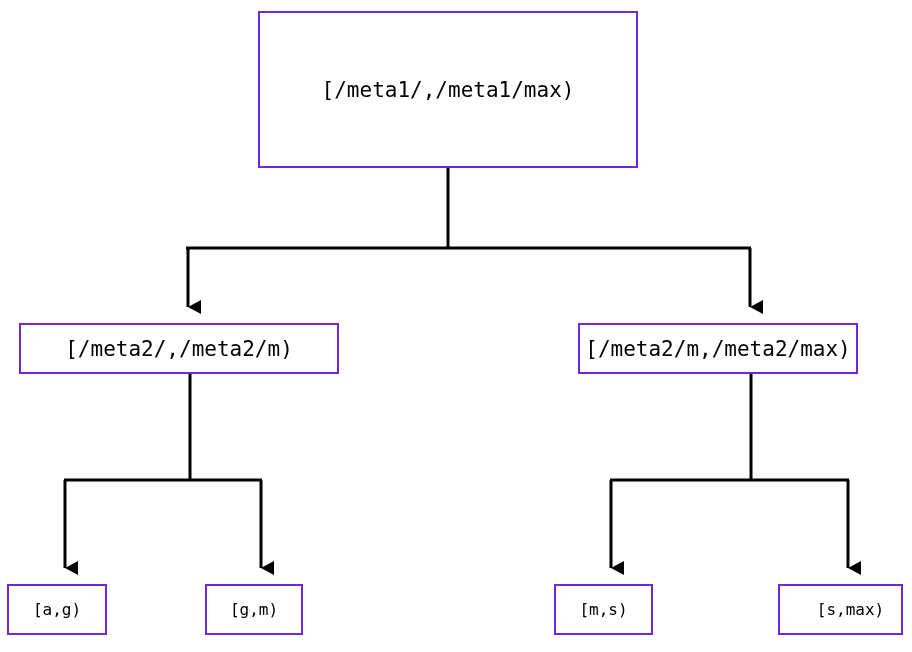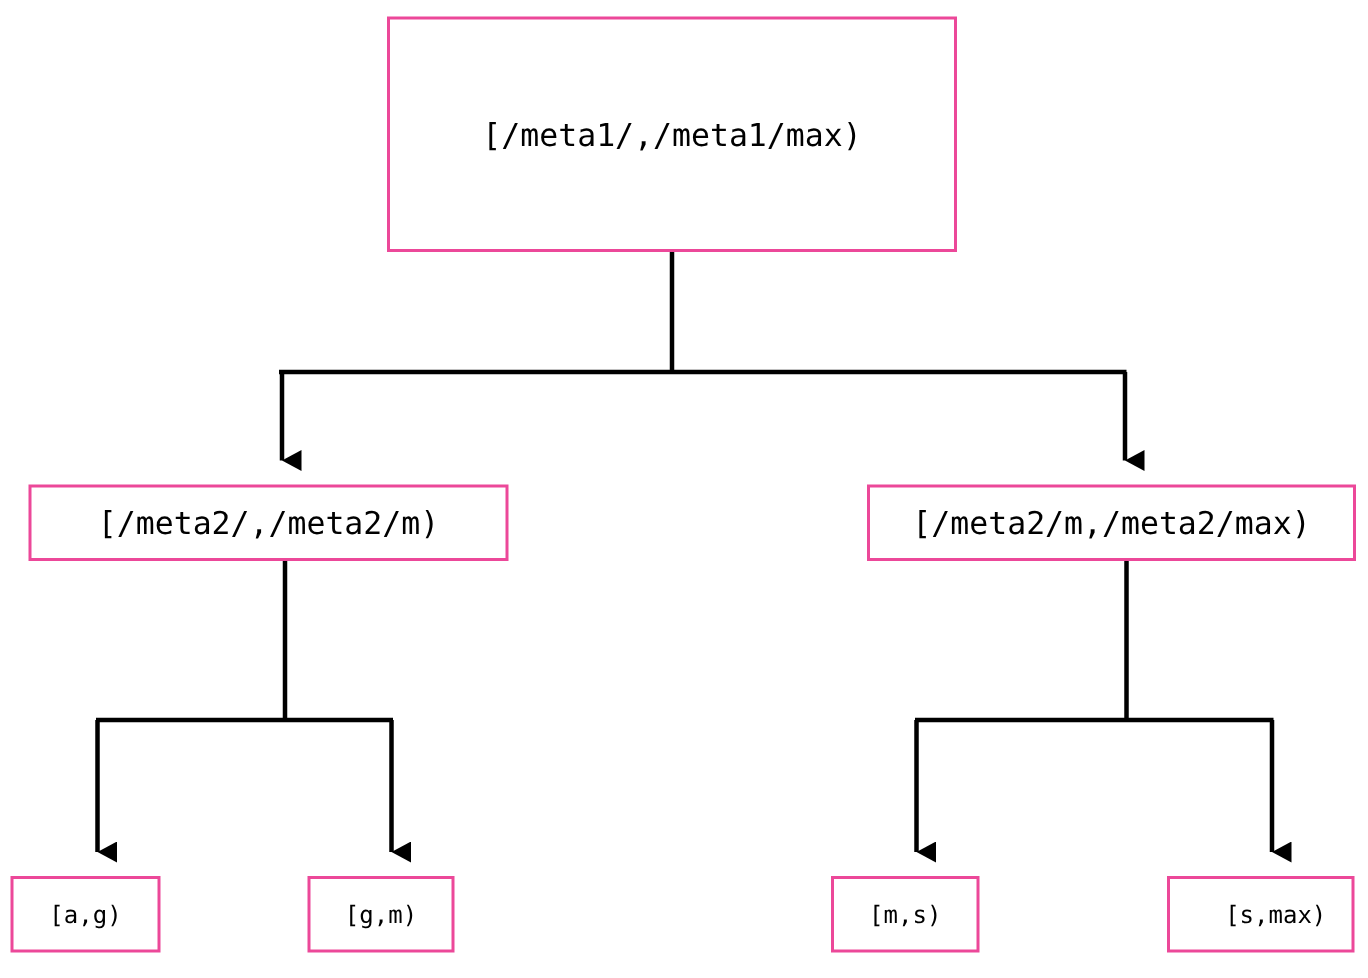--- a/index.html
+++ b/index.html
@@ -22,21 +22,21 @@
     position: absolute;
     left: 0;
     top: 0;
     width: 912px;
     height: 652px;
     display: block;
   }
   .node-box {
     position: absolute;
     box-sizing: border-box;
-    border: 2px solid #ec4899;
+    border: 2px solid #6d28d9;
     background: #ffffff;
     display: flex;
     align-items: center;
     justify-content: center;
     text-align: center;
   }
   .node-label {
     font-family: "DejaVu Sans Mono", "Liberation Mono", monospace;
     color: #000000;
     white-space: pre;
@@ -53,21 +53,21 @@
   }
   #node-mid-left {
     left: 19px;
     top: 323px;
     width: 320px;
     height: 51px;
   }
   #node-mid-right {
     left: 578px;
     top: 323px;
-    width: 326px;
+    width: 280px;
     height: 51px;
   }
   #node-mid-left .node-label,
   #node-mid-right .node-label {
     font-size: 21px;
   }
   #node-leaf-0 {
     left: 7px;
     top: 584px;
     width: 100px;

